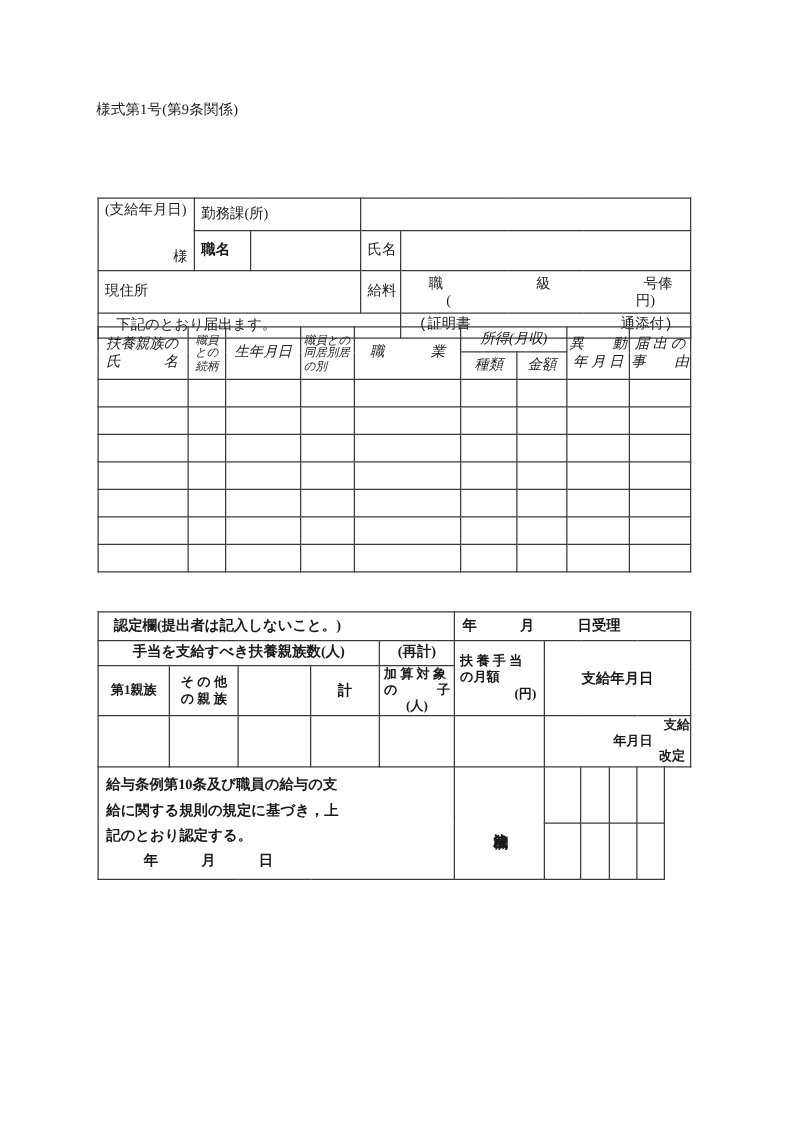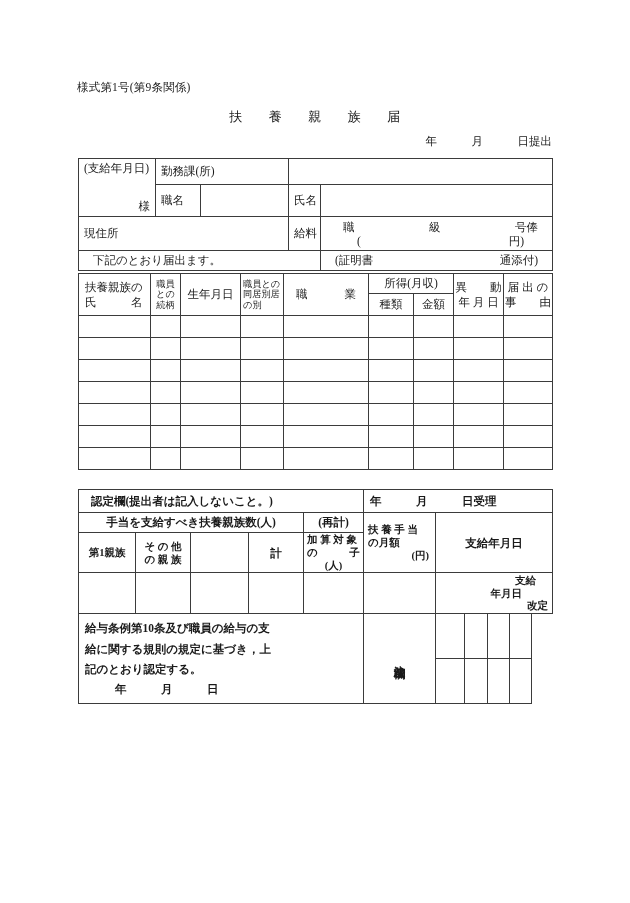--- a/index.html
+++ b/index.html
@@ -65,33 +65,21 @@
 
   .block-txt{padding:4px 6px;line-height:1.75;font-size:11.5px;}
 </style>
 </head>
 <body>
 
 <div class="page">
 
   <div class="form-no">様式第1号(第9条関係)</div>
 
-  <div class="doc-title">
-    <span>扶</span>
-    &nbsp;&nbsp;&nbsp;&nbsp;&nbsp;&nbsp;
-    <span>養</span>
-    &nbsp;&nbsp;&nbsp;&nbsp;&nbsp;&nbsp;
-    <span>親</span>
-    &nbsp;&nbsp;&nbsp;&nbsp;&nbsp;&nbsp;
-    <span>族</span>
-    &nbsp;&nbsp;&nbsp;&nbsp;&nbsp;&nbsp;
-    <span>届</span>
-  </div>
-
-  <div class="submit-date">年　　　月　　　日提出</div>
+
 
   <table class="frm" style="top:158px;">
     <colgroup>
       <col style="width:77px">
         <col style="width:45px">
         <col style="width:88px">
       <col style="width:32px">
         <col style="width:86px">
         <col style="width:60px">
         <col style="width:86px">
@@ -103,21 +91,21 @@
           <div class="pad r nw" style="margin-top:20px;">様</div>
         </td>
         <td colspan="2" style="height:24px;">
           <div class="pad l nw">勤務課(所)</div>
         </td>
         <td colspan="4">
           <div class="pad l"></div>
         </td>
       </tr>
       <tr>
-        <td style="height:29px;">
+        <td style="height:29px;font-weight:bold;">
           <div class="pad l nw">職名</div>
         </td>
         <td>
           <div class="pad l"></div>
         </td>
         <td>
           <div class="pad l nw">氏名</div>
         </td>
         <td colspan="3">
           <div class="pad l"></div>
@@ -140,30 +128,30 @@
             <span style="position:absolute;left:36px;">(</span>
             <span style="position:absolute;right:28px;">円)</span>
           </div>
         </td>
       </tr>
       <tr>
         <td colspan="4" style="height:19px;">
           <div class="pad l nw" style="padding-left:14px;">下記のとおり届出ます。</div>
         </td>
         <td colspan="3">
-          <div class="nw" style="position:relative;height:15px;">
+          <div class="nw" style="position:relative;height:15px;font-family:Liberation Mono, monospace;">
             <span style="position:absolute;left:14px;">(証明書</span>
             <span style="position:absolute;right:14px;">通添付)</span>
           </div>
         </td>
       </tr>
     </tbody>
   </table>
 
-  <table class="frm" style="top:273px;">
+  <table class="frm" style="top:261px;font-style:italic;">
     <colgroup>
       <col style="width:72px">
         <col style="width:30px">
         <col style="width:60px">
       <col style="width:43px">
         <col style="width:85px">
       <col style="width:45px">
         <col style="width:40px">
       <col style="width:50px">
         <col style="width:49px">
@@ -466,21 +454,21 @@
           <div class="c nw small">の 親 族</div>
         </td>
         <td>
           <div class="c nw"></div>
         </td>
         <td>
           <div class="c nw">計</div>
         </td>
         <td>
           <div class="nw small" style="padding:0 3px;">加 算 対 象</div>
-          <div class="nw small" style="padding:0 3px;">の　　　子</div>
+          <div class="nw small" style="padding:0 3px;text-align:right;">の　　　子</div>
           <div class="nw small c">(人)</div>
         </td>
       </tr>
 
       <tr>
         <td style="height:40px;">
           <div class="c"></div>
         </td>
         <td>
           <div class="c"></div>
@@ -492,21 +480,21 @@
           <div class="c"></div>
         </td>
         <td>
           <div class="c"></div>
         </td>
         <td>
           <div class="c"></div>
         </td>
         <td colspan="5">
           <div style="position:relative;height:38px;">
-            <span style="position:absolute;right:16px;top:0px;font-size:10.5px;">支給</span>
+            <span style="position:absolute;right:0;top:0px;font-size:10.5px;">支給</span>
             <span style="position:absolute;right:30px;top:13px;font-size:10.5px;white-space:nowrap;">年月日</span>
             <span style="position:absolute;right:4px;top:25px;font-size:10.5px;">改定</span>
           </div>
         </td>
       </tr>
 
       <tr>
         <td colspan="5" rowspan="2" style="height:46px;">
           <div class="block-txt">
             <div class="nw">給与条例第10条及び職員の給与の支</div>

